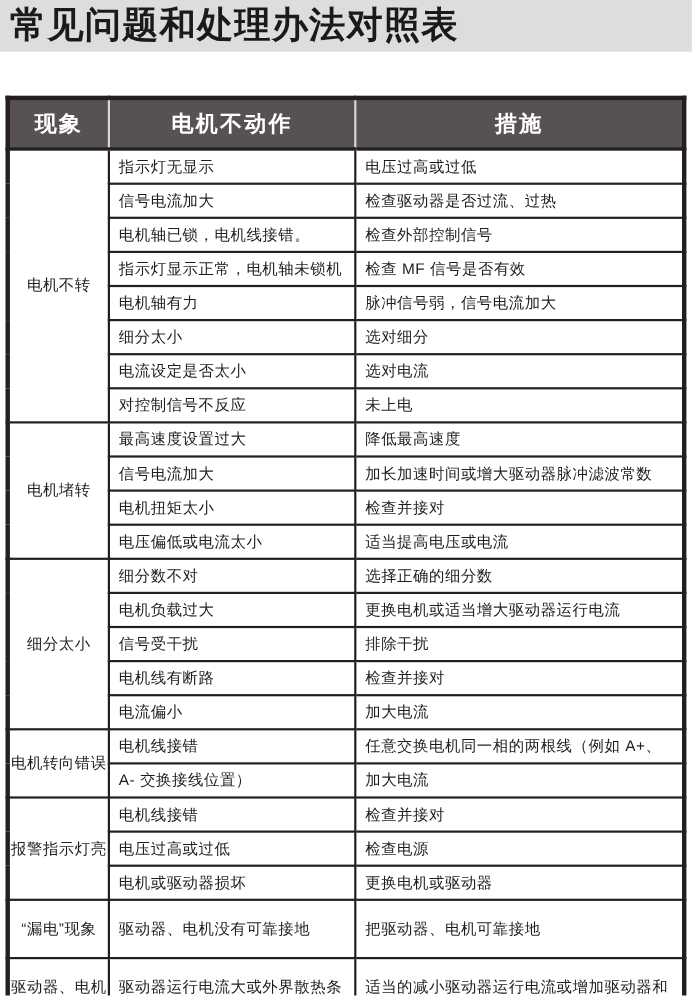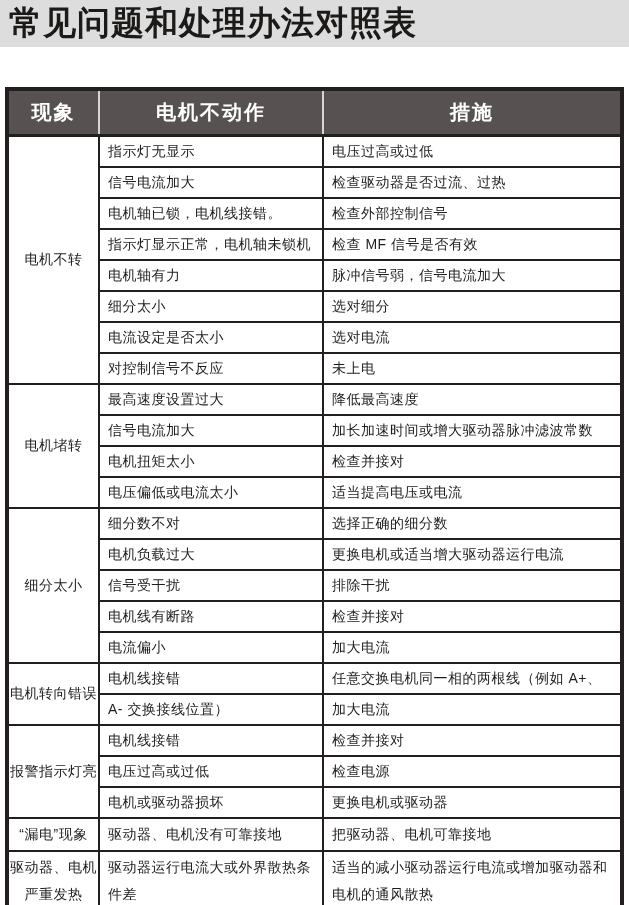--- a/index.html
+++ b/index.html
@@ -50,21 +50,21 @@
   td {
     border: 2px solid #231f1e;
     font-size: 14px;
     line-height: 27px;
     height: 27px;
     vertical-align: middle;
     letter-spacing: 0.5px;
   }
   td.phen {
     text-align: center;
-    padding: 2px 1px;
+    padding: 12px 1px;
   }
   td.cause { padding: 1px 4px 1px 8px; }
   td.action { padding: 1px 4px 1px 8px; }
 </style>
 </head>
 <body>
 
 <div class="title-bar">常见问题和处理办法对照表</div>
 
 <table class="troubleshooting">

